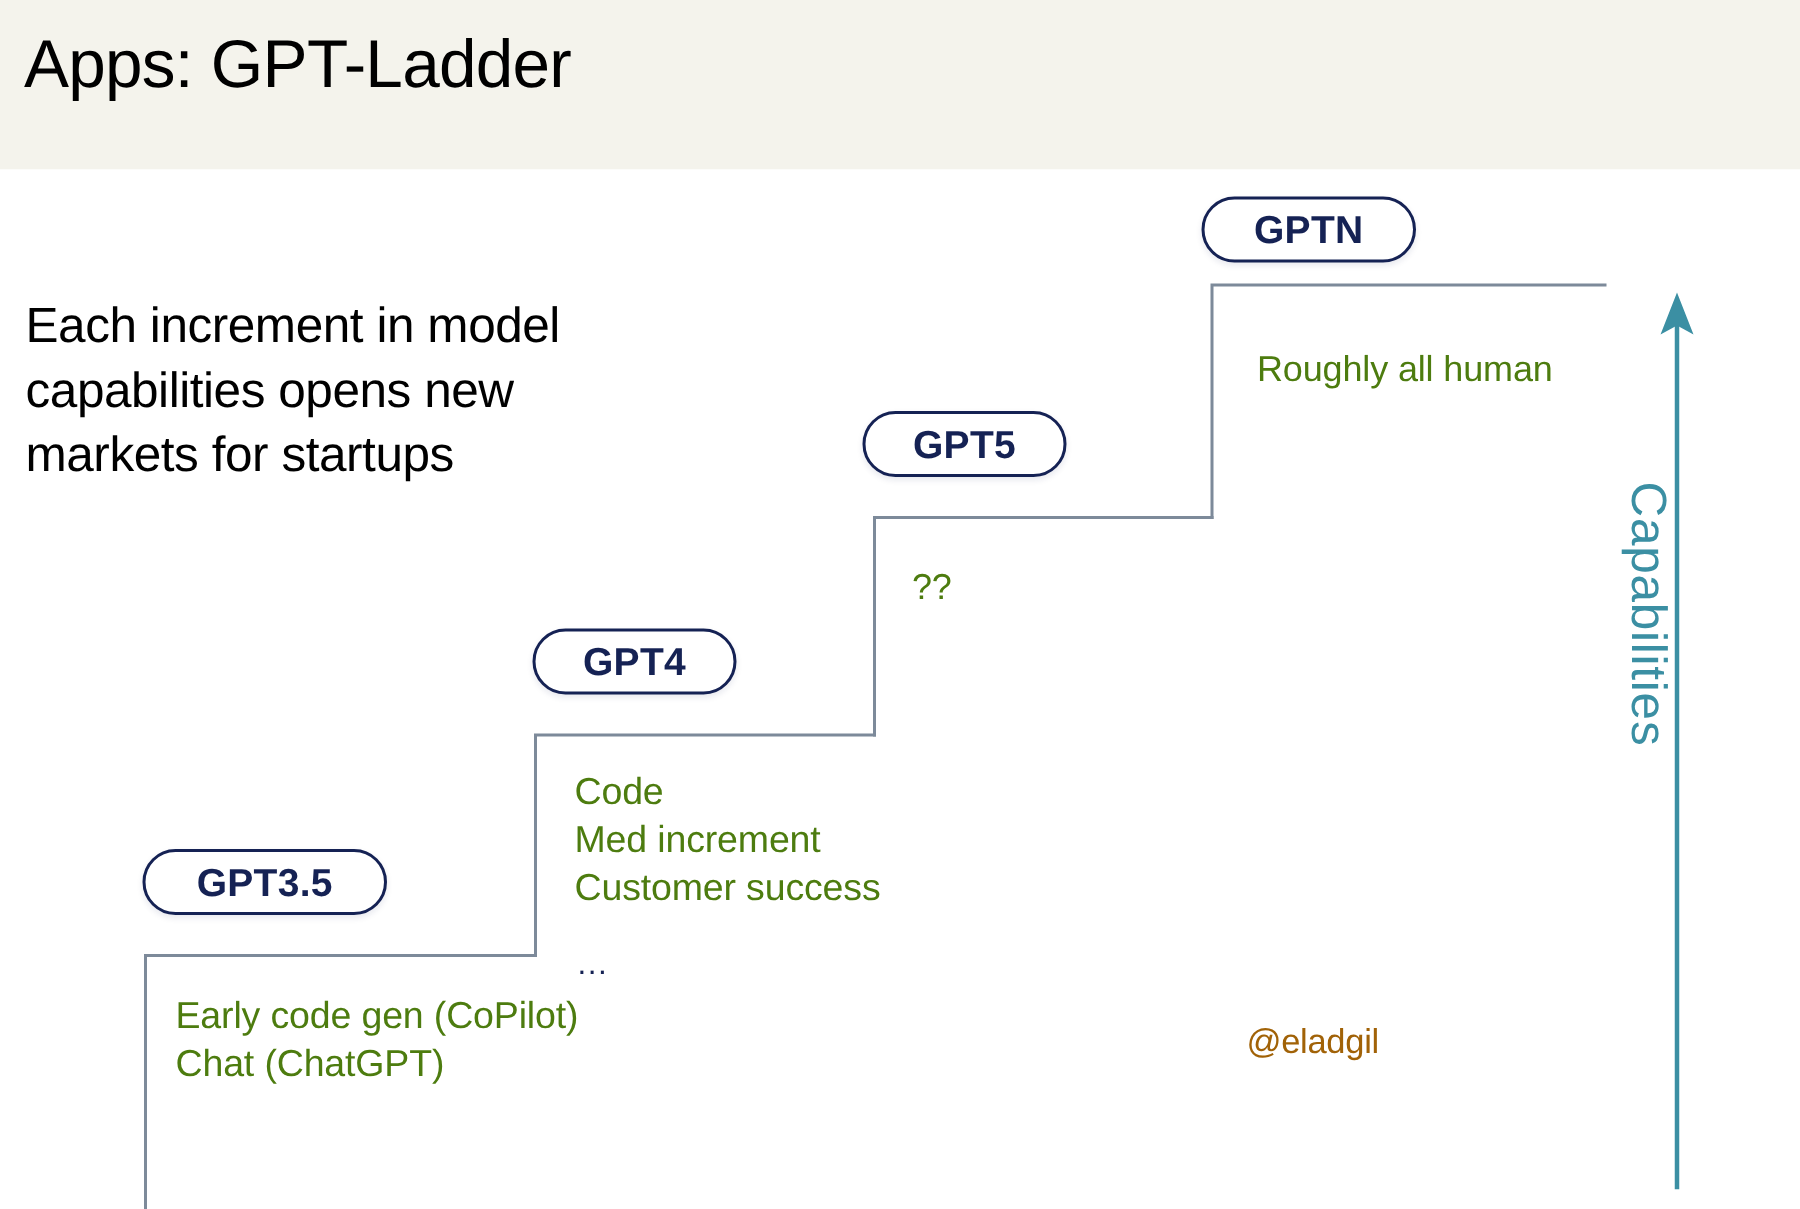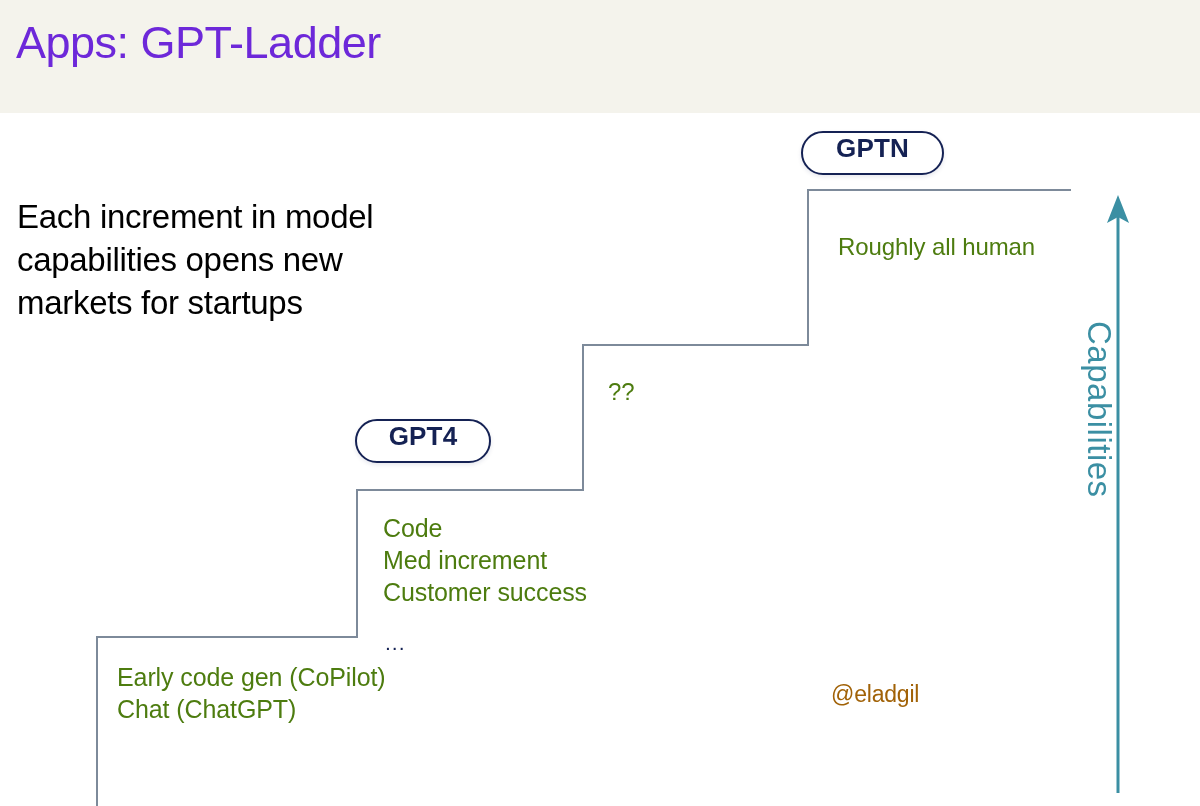--- a/index.html
+++ b/index.html
@@ -20,21 +20,21 @@
     left: 0; top: 0;
     width: 1200px; height: 113px;
     background: #f4f3ec;
   }
   #slide-title {
     position: absolute;
     left: 16px; top: 17px;
     font-size: 45px;
     font-weight: 400;
     letter-spacing: -0.5px;
-    color: #6d28d9;
+    color: #000000;
     white-space: nowrap;
   }
 
   
   #body-canvas {
     position: absolute;
     left: 0; top: 113px;
     width: 1200px; height: 693px;
     background: #ffffff;
   }
@@ -56,20 +56,21 @@
     position: absolute;
     left: 0; top: 0;
     width: 1200px; height: 693px;
     pointer-events: none;
   }
 
   
   .pill {
     position: absolute;
     display: flex;
+    align-items: center;
     justify-content: center;
     border: 2px solid #152254;
     border-radius: 999px;
     background: #ffffff;
     color: #152254;
     font-size: 26px;
     font-weight: 700;
     letter-spacing: 0.2px;
     height: 44px;
     box-shadow: 0 2px 4px rgba(20,34,84,0.10);
@@ -154,22 +155,28 @@
 
       <path d="M 583 377 L 583 232 L 808 232"></path>
 
       <path d="M 808 232 L 808 77 L 1070 77"></path>
     </g>
   </svg>
 
   <div class="pill" id="pill-gptn">
     <span>GPTN</span>
   </div>
+  <div class="pill" id="pill-gpt5">
+    <span>GPT5</span>
+  </div>
   <div class="pill" id="pill-gpt4">
     <span>GPT4</span>
+  </div>
+  <div class="pill" id="pill-gpt35">
+    <span>GPT3.5</span>
   </div>
 
   <div class="step-note" id="note-gptn">
     <span class="note-line">Roughly all human</span>
   </div>
 
   <div class="step-note" id="note-gpt5">
     <span class="note-line">??</span>
   </div>
 

